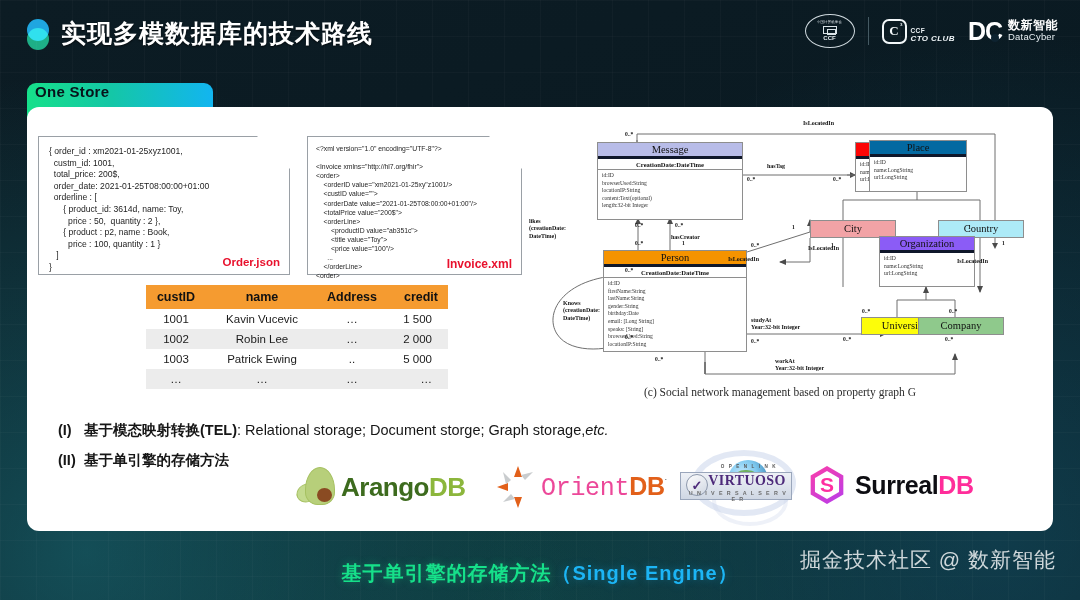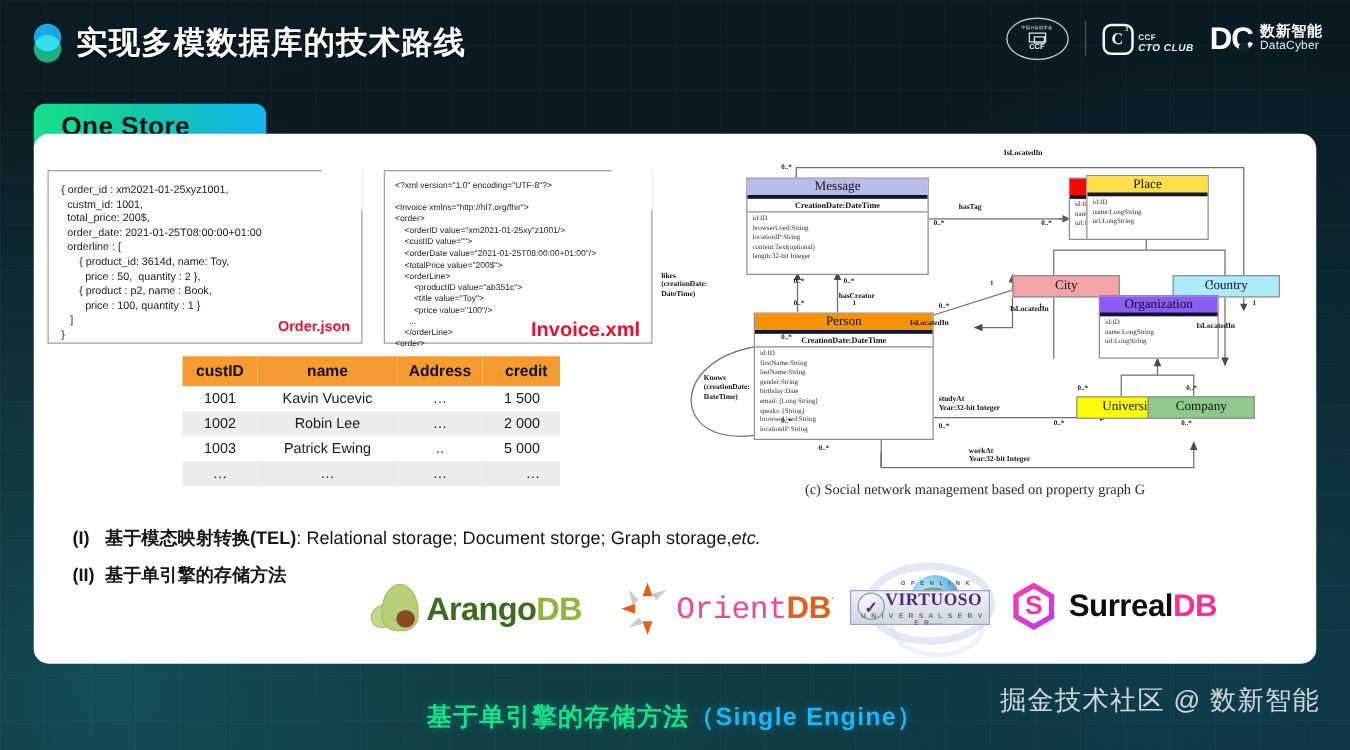--- a/index.html
+++ b/index.html
@@ -81,42 +81,42 @@
   
   .card{
     position:absolute; left:27px; top:107px; width:1026px; height:424px;
     background:#ffffff; border-radius:12px;
   }
   
   .tab{
     position:absolute; left:27px; top:83px; width:186px; height:37px;
     background:linear-gradient(90deg,#16e08a 0%, #14c7a6 45%, #12b5f0 100%);
     border-radius:9px 9px 0 0;
-    display:flex; align-items:center; padding-left:22px;
-    color:#07131a; font-size:21px; font-weight:bold; letter-spacing:.3px;
+    display:flex; padding-left:8px;
+    color:#07131a; font-size:15px; font-weight:bold; letter-spacing:.3px;
   }
 
   
   .doc{
     position:absolute; border:1px solid #9aa0a6; background:#fff;
     font-family:"Liberation Sans", sans-serif; color:#1d1d1d;
   }
   .fold-tri{
     position:absolute; right:-1px; top:-1px; width:0; height:0;
     border-top:33px solid #ffffff; border-left:33px solid transparent;
   }
   .doc-body{ position:relative; padding:9px 10px 4px 10px; white-space:pre; }
   .doc-label{
     position:absolute; right:9px; bottom:5px;
     color:#e8112d; font-weight:bold; font-size:11.5px;
   }
   #order-doc{ left:38px; top:136px; width:252px; height:139px; font-size:8.6px; line-height:11.6px; }
   #invoice-doc{ left:307px; top:136px; width:215px; height:139px; font-size:6.8px; line-height:9.1px;}
   #invoice-doc .doc-body{ padding:7px 8px; }
-  #invoice-doc .doc-label{ font-size:16px; }
+  #invoice-doc .doc-label{ font-size:12px; }
 
   
   .rel-table{
     position:absolute; left:146px; top:285px; width:302px;
     border-collapse:collapse; font-size:11.5px; color:#1a1a1a;
   }
   .rel-table th{
     background:#f59b30; color:#111; font-weight:bold; font-size:12.5px;
     padding:5px 6px; text-align:center; border:none;
   }
@@ -476,21 +476,21 @@
   </div>
 
   <div class="uml" style="left:330px; top:30px; width:100px; height:50px;">
     <div class="hd" style="background:#fc0505; color:#e6b0b0;">Tag</div>
     <div class="attrs">id:ID
 name:LongString
 url:LongString</div>
   </div>
 
   <div class="uml" style="left:344px; top:28px; width:98px; height:52px; left:344px;">
-    <div class="hd" style="background:#fde047;">Place</div>
+    <div class="hd" style="background:#0369a1;">Place</div>
     <div class="attrs">id:ID
 name:LongString
 url:LongString</div>
   </div>
 
   <div class="flat" style="left:285px; top:108px; width:86px; height:18px; background:#f2a3a6;">
     <div class="hd">City</div>
   </div>
 
   <div class="flat" style="left:413px; top:108px; width:86px; height:18px; background:#adeaf7;">

